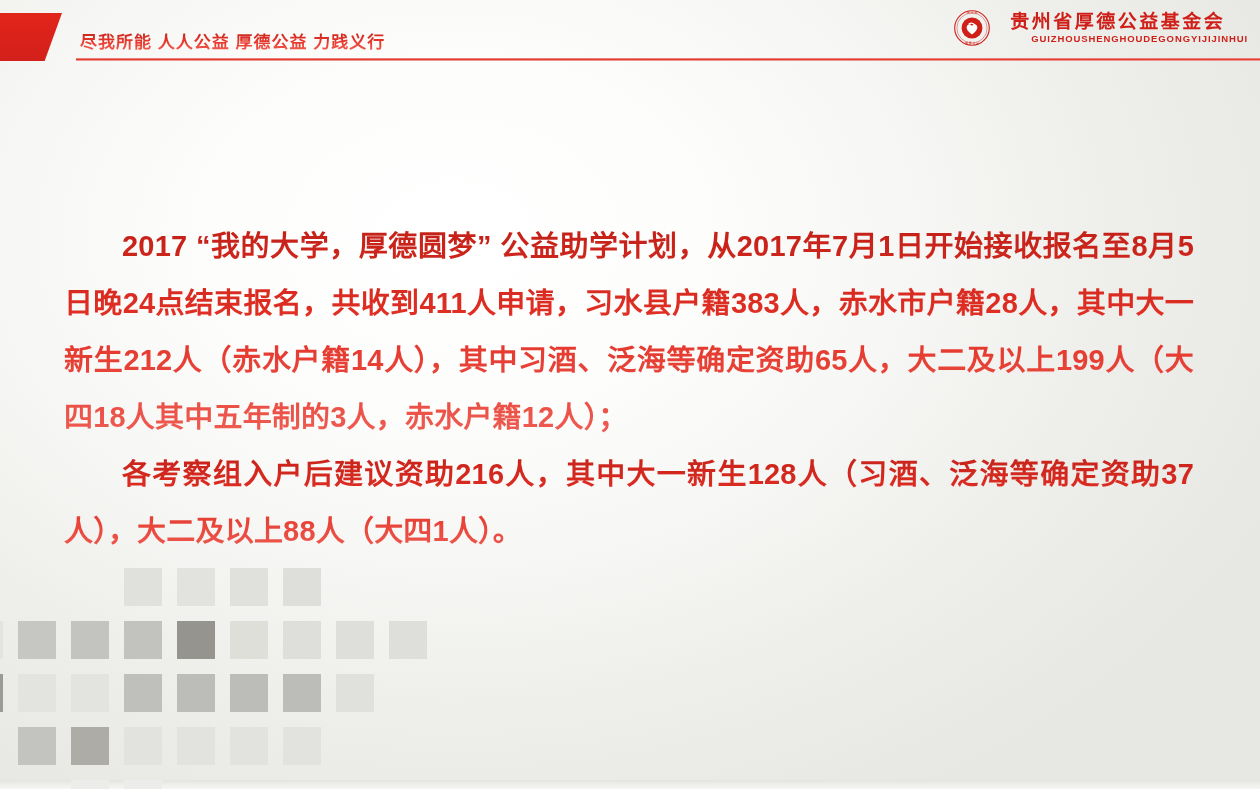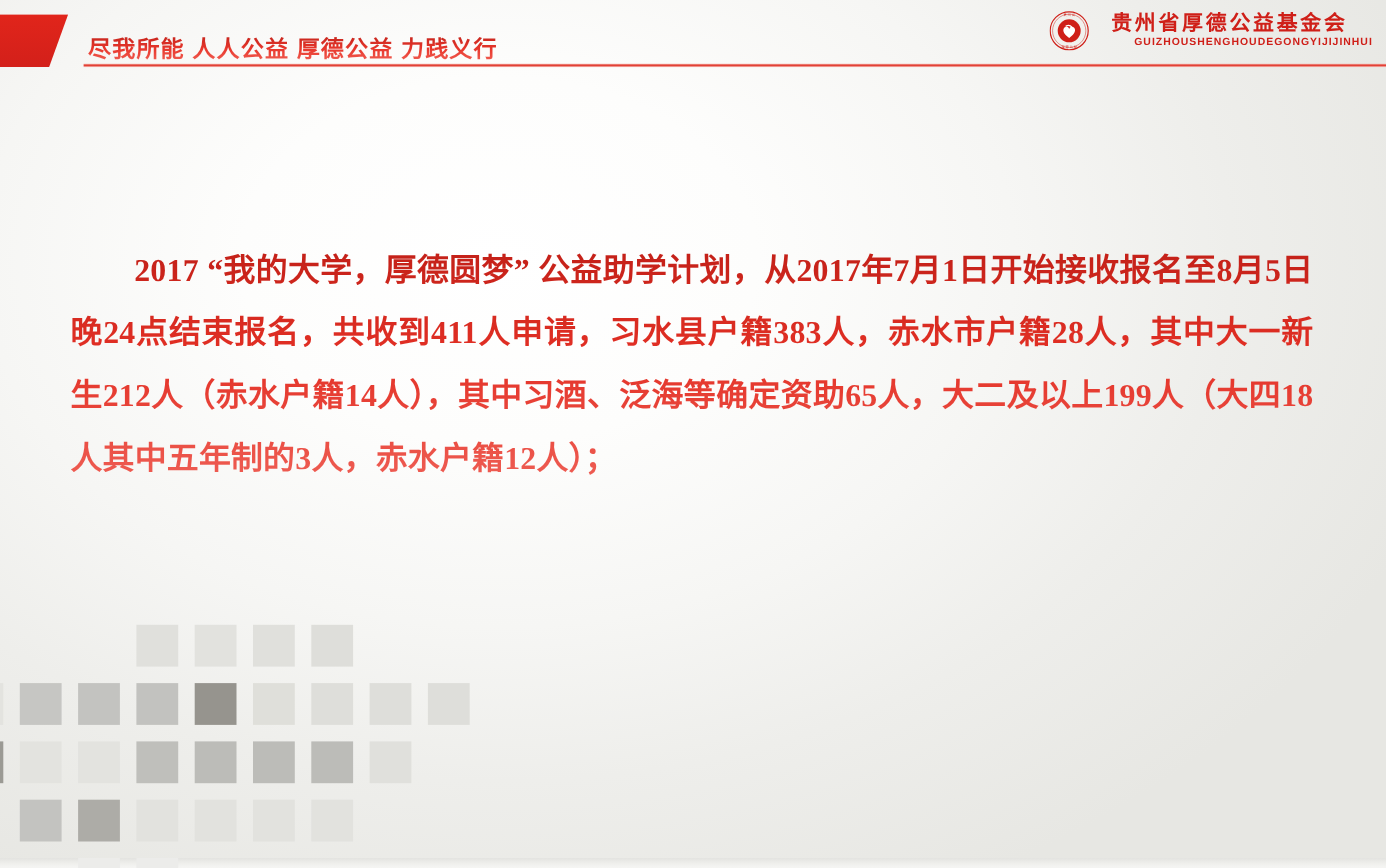--- a/index.html
+++ b/index.html
@@ -74,21 +74,21 @@
     width: 62px;
     height: 48px;
     background: linear-gradient(to bottom, #e1251b 0%, #d3201a 100%);
     clip-path: polygon(0 0, 100% 0, 72% 100%, 0 100%);
   }
 
   #header-slogan {
     position: absolute;
     left: 80px;
     top: 28px;
-    font-size: 21px;
+    font-size: 17px;
     font-weight: bold;
     letter-spacing: 1px;
     color: #e03127;
     white-space: nowrap;
     background: linear-gradient(to bottom, #b81d16 0%, #e8372c 55%, #f2665a 100%);
     -webkit-background-clip: text;
     background-clip: text;
     -webkit-text-fill-color: transparent;
   }
 
@@ -152,21 +152,20 @@
     color: #dd2a20;
     text-align: justify;
     text-justify: inter-ideograph;
   }
   #body-copy p {
     margin: 0;
     text-indent: 2em;
     background: linear-gradient(to bottom, #c01f17 0%, #e33025 46%, #ef6157 100%);
     -webkit-background-clip: text;
     background-clip: text;
-    font-family: Liberation Serif, serif;
     -webkit-text-fill-color: transparent;
   }
 </style>
 </head>
 <body>
 
 <div id="slide">
 
   <div id="bottom-band"></div>
 
@@ -221,15 +220,16 @@
       </g>
     </svg>
     <div id="logo-text">
       <div id="logo-cn">贵州省厚德公益基金会</div>
       <div id="logo-py">GUIZHOUSHENGHOUDEGONGYIJIJINHUI</div>
     </div>
   </div>
 
   <div id="body-copy">
     <p>2017 “我的大学，厚德圆梦” 公益助学计划，从2017年7月1日开始接收报名至8月5日晚24点结束报名，共收到411人申请，习水县户籍383人，赤水市户籍28人，其中大一新生212人（赤水户籍14人），其中习酒、泛海等确定资助65人，大二及以上199人（大四18人其中五年制的3人，赤水户籍12人）；</p>
+    <p>各考察组入户后建议资助216人，其中大一新生128人（习酒、泛海等确定资助37人），大二及以上88人（大四1人）。</p>
   </div>
 
 </div>
 
 </body></html>

